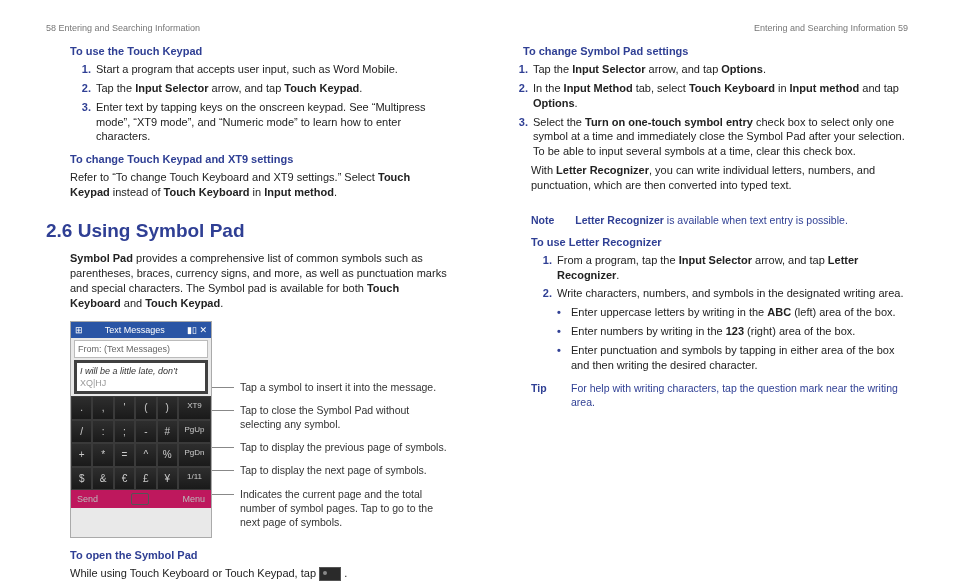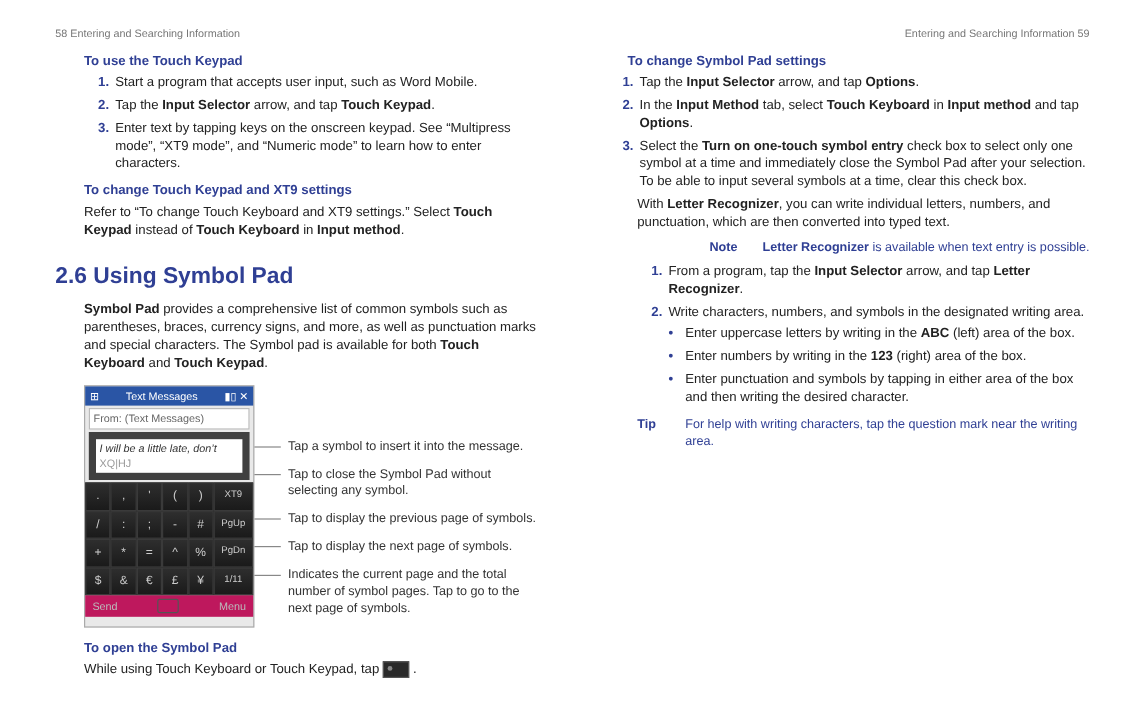--- a/index.html
+++ b/index.html
@@ -48,21 +48,21 @@
 
   .section-title {
     color: #2f3f94;
     font-weight: bold;
     font-size: 19px;
     margin: 18px 0 8px 0;
   }
 
   b { font-weight: bold; }
 
-  .note-line { margin: 6px 0 6px 0px; color: #2f3f94; font-size: 10.5px; text-align: right; }
+  .note-line { margin: 20px 0 6px 0px; color: #2f3f94; font-size: 10.5px; }
   .note-line .label { font-weight: bold; margin-right: 18px; }
   .tip-line { margin: 8px 0 0 24px; color: #2f3f94; font-size: 10.5px; display:flex; }
   .tip-line .label { font-weight: bold; width: 40px; flex:none; }
   .tip-line .txt { flex:1; }
 
   ul.bullets {
     list-style: none;
     margin-left: 24px;
   }
   ul.bullets > li { position: relative; padding-left: 14px; margin-bottom: 4px; }
@@ -71,21 +71,21 @@
   }
 
   
   .mock-wrap { display:flex; margin: 10px 0 10px 24px; }
   .phone {
     width: 142px; background:#e9e9e9; border:1px solid #aaa;
     font-size: 9px; color:#333;
   }
   .phone .titlebar { background:#2a55a5; color:#fff; padding:2px 4px; display:flex; justify-content:space-between; }
   .phone .field { background:#fff; border:1px solid #bbb; margin:2px 3px; padding:2px 3px; color:#666; }
-  .phone .field2 { background:#fff; border:6px solid #404040; margin:2px 3px; padding:2px 3px; color:#333; font-style:italic; }
+  .phone .field2 { background:#fff; border:3px solid #404040; margin:2px 3px; padding:2px 3px; color:#333; font-style:italic; }
   .phone .cursor { color:#999; font-style:normal; }
   .phone .pad { background:#222; color:#ccc; }
   .phone .row { display:flex; }
   .phone .key {
     flex:1; text-align:center; padding:4px 0;
     border:1px solid #3a3a3a; background:linear-gradient(#2e2e2e,#1a1a1a);
     font-size:10px;
   }
   .phone .key.wide { flex:1.6; font-size:8px; }
   .phone .softbar { background:#be185d; color:#bbb; display:flex; justify-content:space-between; padding:3px 6px; font-size:9px; }
@@ -176,21 +176,21 @@
           <div class="key wide">1/11</div>
         </div>
       </div>
       <div class="softbar">
         <span>Send</span>
         <span class="soft-mid"></span>
         <span>Menu</span>
       </div>
     </div>
     <div class="callouts">
-      <div class="c" style="margin-top:44px">Tap a symbol to insert it into the message.</div>
+      <div class="c" style="margin-top:59px">Tap a symbol to insert it into the message.</div>
       <div class="c">Tap to close the Symbol Pad without selecting any symbol.</div>
       <div class="c">Tap to display the previous page of symbols.</div>
       <div class="c">Tap to display the next page of symbols.</div>
       <div class="c">Indicates the current page and the total number of symbol pages. Tap to go to the next page of symbols.</div>
     </div>
   </div>
 
   <div class="subhead">To open the Symbol Pad</div>
   <p class="para-ind">
     <span>While using Touch Keyboard or Touch Keypad, tap </span><span class="inline-icon"></span> .
@@ -215,20 +215,21 @@
 
   <p class="leftcol" style="margin-left:0; padding-left:24px;">
     <span>With </span><b>Letter Recognizer</b><span>, you can write individual letters, numbers, and punctuation, which are then converted into typed text.</span>
   </p>
 
   <div class="note-line" style="padding-left:24px;">
     <span class="label">Note</span>
     <b>Letter Recognizer</b><span> is available when text entry is possible.</span>
   </div>
 
+  <div class="subhead">To use Letter Recognizer</div>
   <ol class="steps">
     <li>
       <span>From a program, tap the </span><b>Input Selector</b><span> arrow, and tap </span><b>Letter Recognizer</b><span>.</span>
     </li>
     <li>
       <span>Write characters, numbers, and symbols in the designated writing area.</span>
       <ul class="bullets" style="margin-top:4px; margin-left:0;">
         <li><span>Enter uppercase letters by writing in the </span><b>ABC</b><span> (left) area of the box.</span></li>
         <li><span>Enter numbers by writing in the </span><b>123</b><span> (right) area of the box.</span></li>
         <li><span>Enter punctuation and symbols by tapping in either area of the box and then writing the desired character.</span></li>

